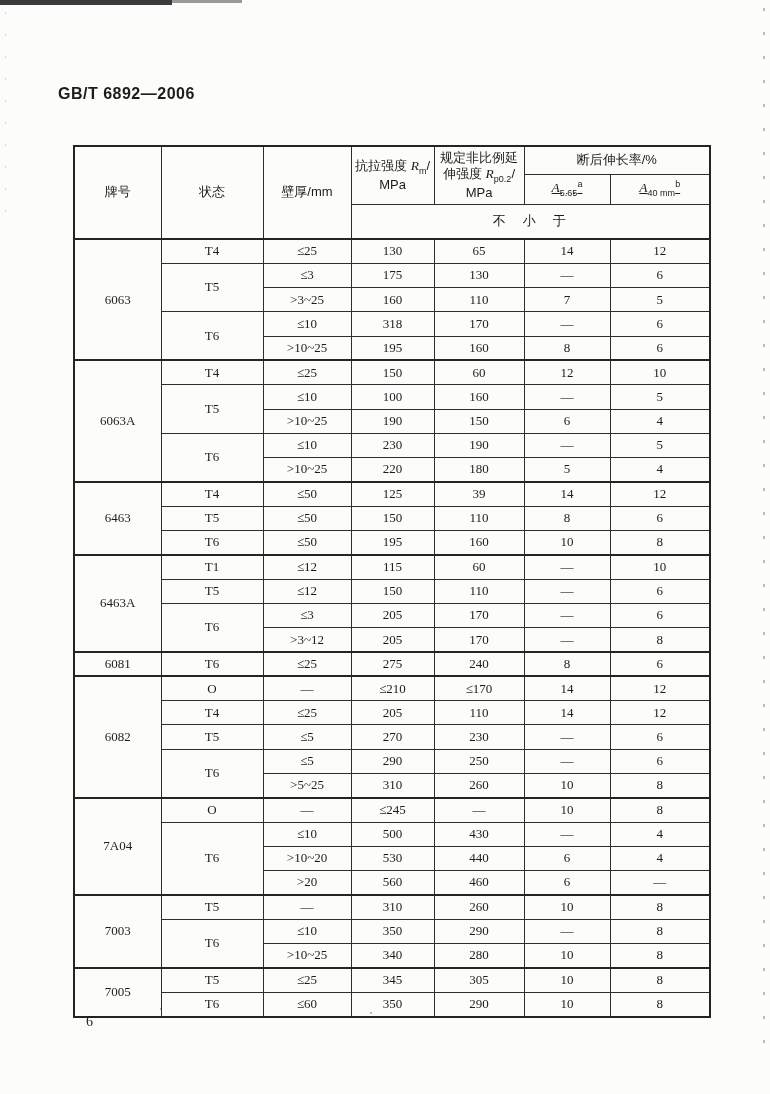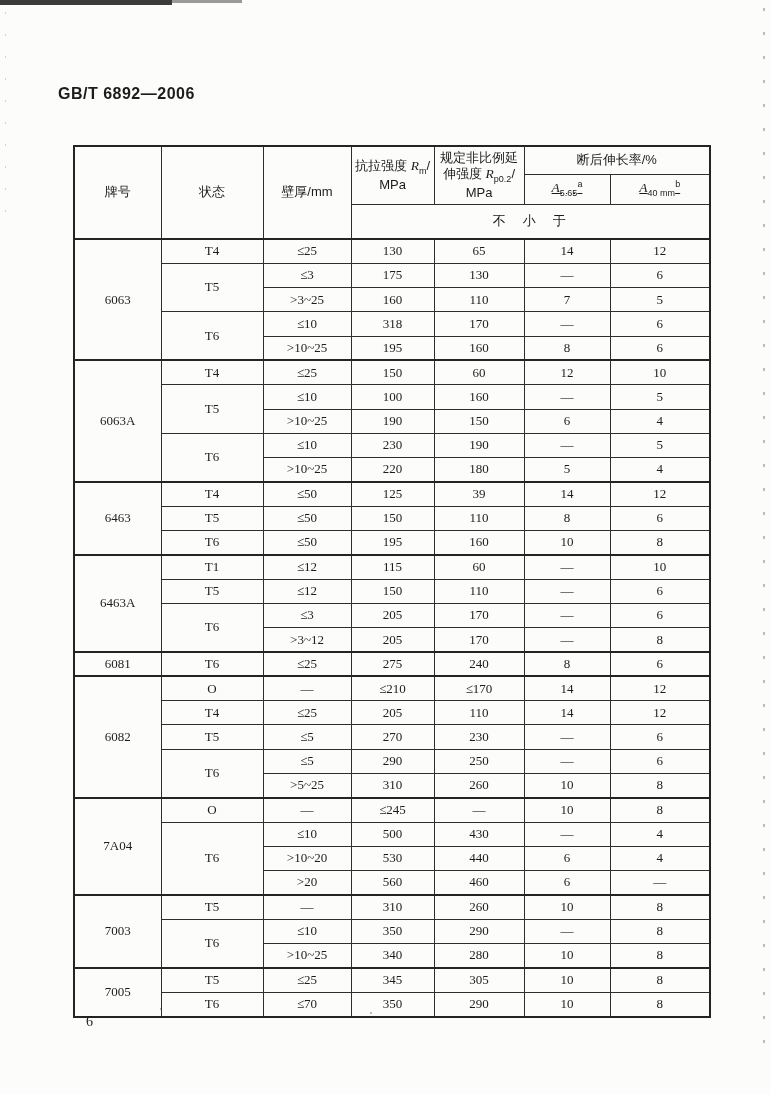--- a/index.html
+++ b/index.html
@@ -367,21 +367,21 @@
         <td rowspan="2">7005</td>
         <td>T5</td>
         <td>≤25</td>
         <td>345</td>
         <td>305</td>
         <td>10</td>
         <td>8</td>
       </tr>
       <tr>
         <td>T6</td>
-        <td>≤70</td>
+        <td>≤60</td>
         <td>350</td>
         <td>290</td>
         <td>10</td>
         <td>8</td>
       </tr>
     </tbody>
   </table>
 
   <div class="page-number">6</div>
 </div>

